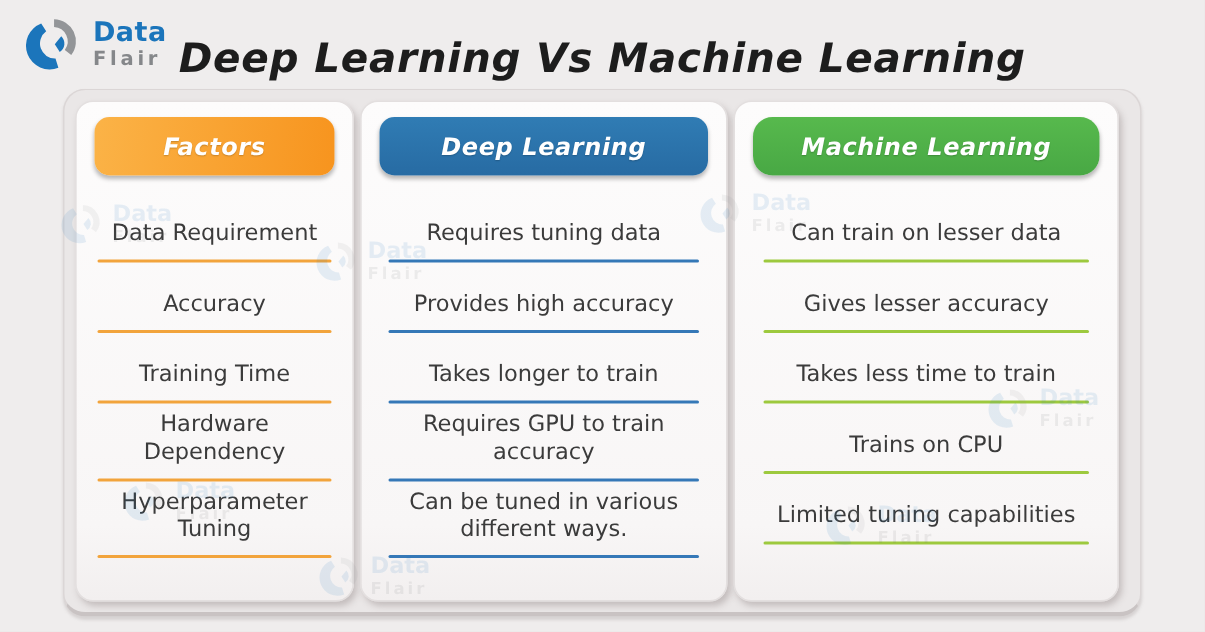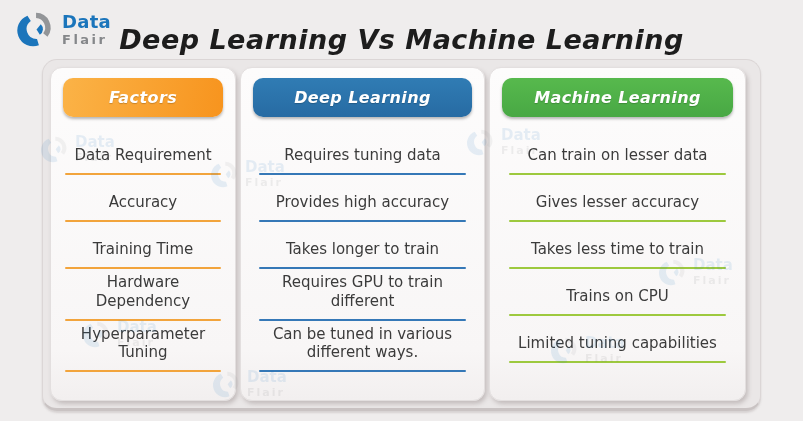--- a/index.html
+++ b/index.html
@@ -53,21 +53,21 @@
     height: 39px; border-radius: 10px;
     margin: 10px 12px 11px 12px;
     display: flex; align-items: center; justify-content: center;
     color: #FFFFFF; font-size: 16px; font-weight: bold; font-style: italic;
     letter-spacing: 0.4px;
     box-shadow: 0 2px 3px rgba(0,0,0,0.28);
     text-shadow: 0 1px 1px rgba(0,0,0,0.2);
   }
   .card-factors .pill { background: linear-gradient(100deg, #FBB347 0%, #F7941E 100%); }
   .card-dl .pill { background: linear-gradient(180deg, #307CB4 0%, #276BA3 100%); }
-  .card-ml .pill { background: linear-gradient(180deg, #57B94D 0%, #48A844 100%); }
+  .card-ml .pill { background: linear-gradient(180deg, #57B94D 0%, #48A844 100%); border-radius: 13px; }
 
   .rows { display: flex; flex-direction: column; }
   .row {
     display: flex; flex-direction: column; align-items: center; justify-content: flex-end;
     min-height: 47px; padding-top: 4px;
   }
   .row span {
     display: block; text-align: center;
     font-size: 15px; color: #3B3B3B; line-height: 1.25;
     padding: 0 10px 8px 10px;
@@ -141,21 +141,21 @@
         </div>
         <div class="row">
           <span>Provides high accuracy</span>
           <div class="sep"></div>
         </div>
         <div class="row">
           <span>Takes longer to train</span>
           <div class="sep"></div>
         </div>
         <div class="row">
-          <span>Requires GPU to train different</span>
+          <span>Requires GPU to train accuracy</span>
           <div class="sep"></div>
         </div>
         <div class="row">
           <span>Can be tuned in various different ways.</span>
           <div class="sep"></div>
         </div>
       </div>
   </div>
 
   <div class="card card-ml">

